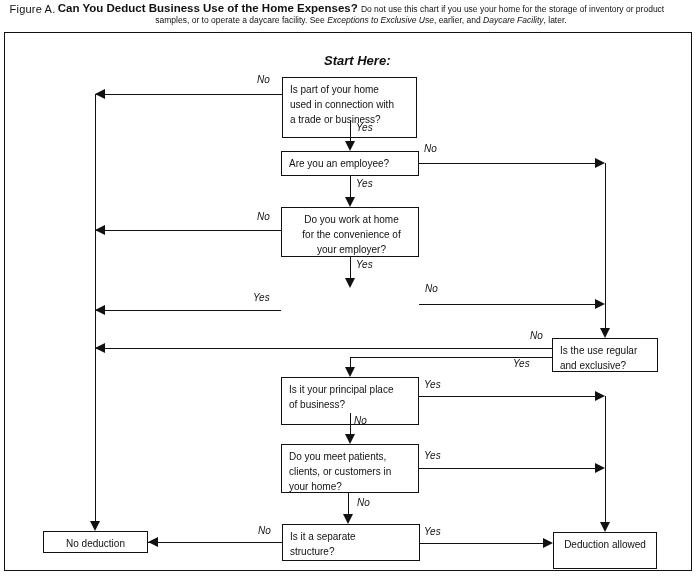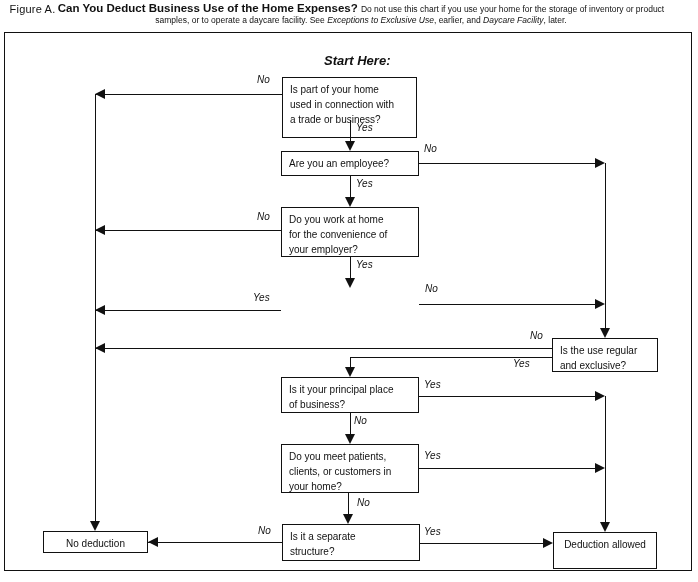--- a/index.html
+++ b/index.html
@@ -47,26 +47,26 @@
   </div>
 
   <div id="chartbox"></div>
 
   <div id="start-label">Start Here:</div>
 
   <div class="box" style="left:282px; top:77px;  width:135px; height:61px;">Is part of your home
 used in connection with
 a trade or business?</div>
   <div class="box" style="left:281px; top:151px; width:138px; height:25px;">Are you an employee?</div>
-  <div class="box" style="left:281px; top:207px; width:138px; height:50px;">Do you work at home
+  <div class="box" style="left:281px; top:207px; width:138px; height:50px;text-align:center;">Do you work at home
 for the convenience of
 your employer?</div>
   <div class="box" style="left:552px; top:338px; width:106px; height:34px;">Is the use regular
 and exclusive?</div>
-  <div class="box" style="left:281px; top:377px; width:138px; height:36px;">Is it your principal place
+  <div class="box" style="left:281px; top:377px; width:138px; height:48px;">Is it your principal place
 of business?</div>
   <div class="box" style="left:281px; top:444px; width:138px; height:49px;">Do you meet patients,
 clients, or customers in
 your home?</div>
   <div class="box" style="left:282px; top:524px; width:138px; height:37px;">Is it a separate
 structure?</div>
   <div class="box term" style="left:43px;  top:531px; width:105px; height:22px;text-align:center;">No deduction</div>
   <div class="box term" style="left:553px; top:532px; width:104px; height:37px;">Deduction allowed</div>
 
   <div class="vline" style="left:95px; top:94px; height:427px;"></div>

